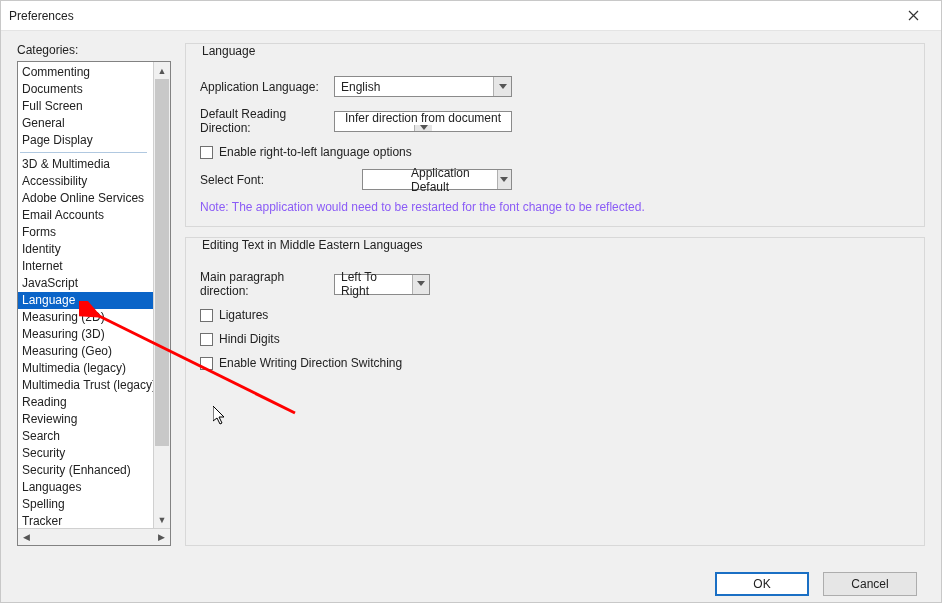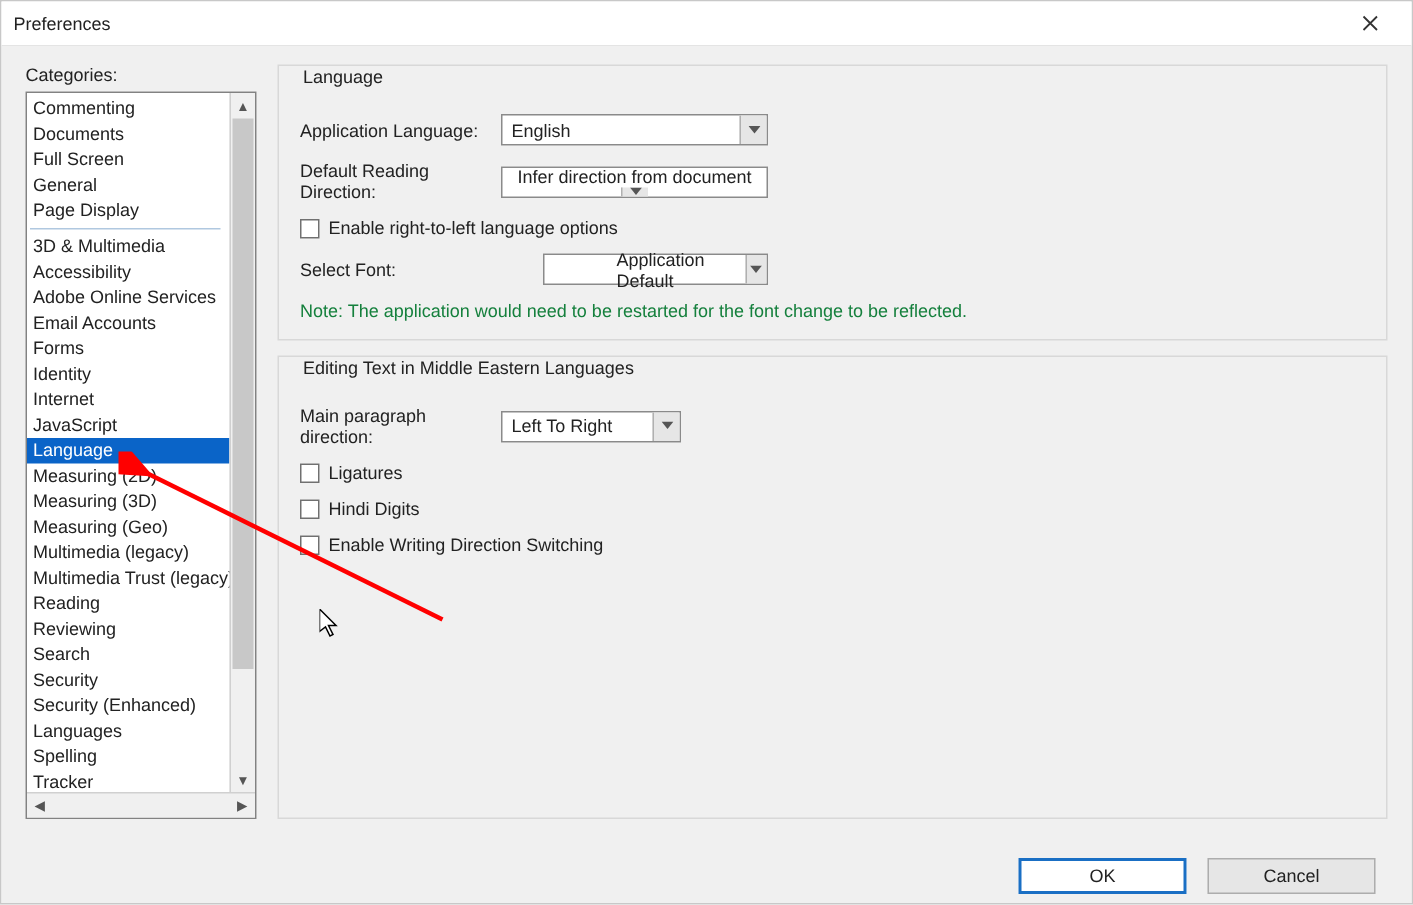--- a/index.html
+++ b/index.html
@@ -137,30 +137,30 @@
     width:18px; height:100%;
     border-left:1px solid #b0b0b0;
     background:#e6e6e6;
     display:flex; align-items:center; justify-content:center;
   }
   .combo .dd svg { width:8px; height:6px; }
   .cbx-row { display:flex; align-items:center; margin-bottom:10px; }
   .cbx {
     width:13px; height:13px; border:1px solid #707070; background:#fff; margin-right:6px; cursor:pointer;
   }
-  .note { font-size:12px; color:#15803d; }
+  .note { font-size:12px; color:#8b5cf6; }
   
   .footer {
     position:absolute; left:0; right:0; bottom:0; height:48px;
     background:#f0f0f0;
     display:flex; align-items:center; justify-content:flex-end;
     gap:14px; padding:0 24px;
   }
   .btn {
-    width:112px; height:24px;
+    width:94px; height:24px;
     display:flex; align-items:center; justify-content:center;
     font-size:12px;
     cursor:pointer;
     background:#e6e6e6;
     border:1px solid #adadad;
     margin-top:11px;
   }
   .btn.primary { background:#ffffff; border:2px solid #1a6fc4; }
   
   .anno-arrow { position:absolute; pointer-events:none; z-index:50; }
@@ -287,21 +287,21 @@
         </div>
 
         <div class="note">Note: The application would need to be restarted for the font change to be reflected.</div>
       </div>
 
       <div class="group" style="padding-top:18px; flex:1;">
         <div class="group-title">Editing Text in Middle Eastern Languages</div>
 
         <div class="row">
           <span class="lbl">Main paragraph direction:</span>
-          <div class="combo" style="width:120px;">
+          <div class="combo" style="width:96px;">
             <span class="val">Left To Right</span>
             <span style="flex:1"></span>
             <span class="dd">
                 <svg viewBox="0 0 8 6">
                   <path d="M0 0 L4 5 L8 0" fill="#555"></path>
                 </svg>
               </span>
           </div>
         </div>
 

